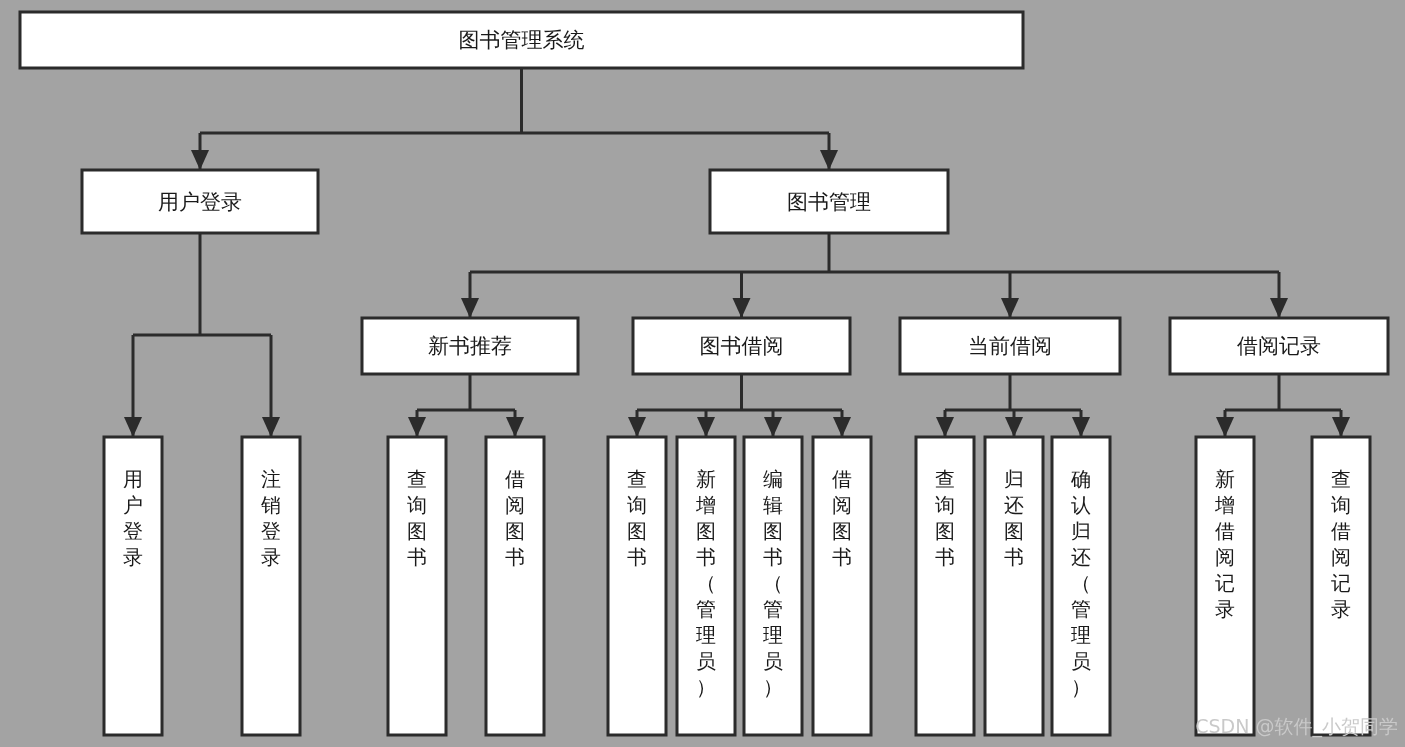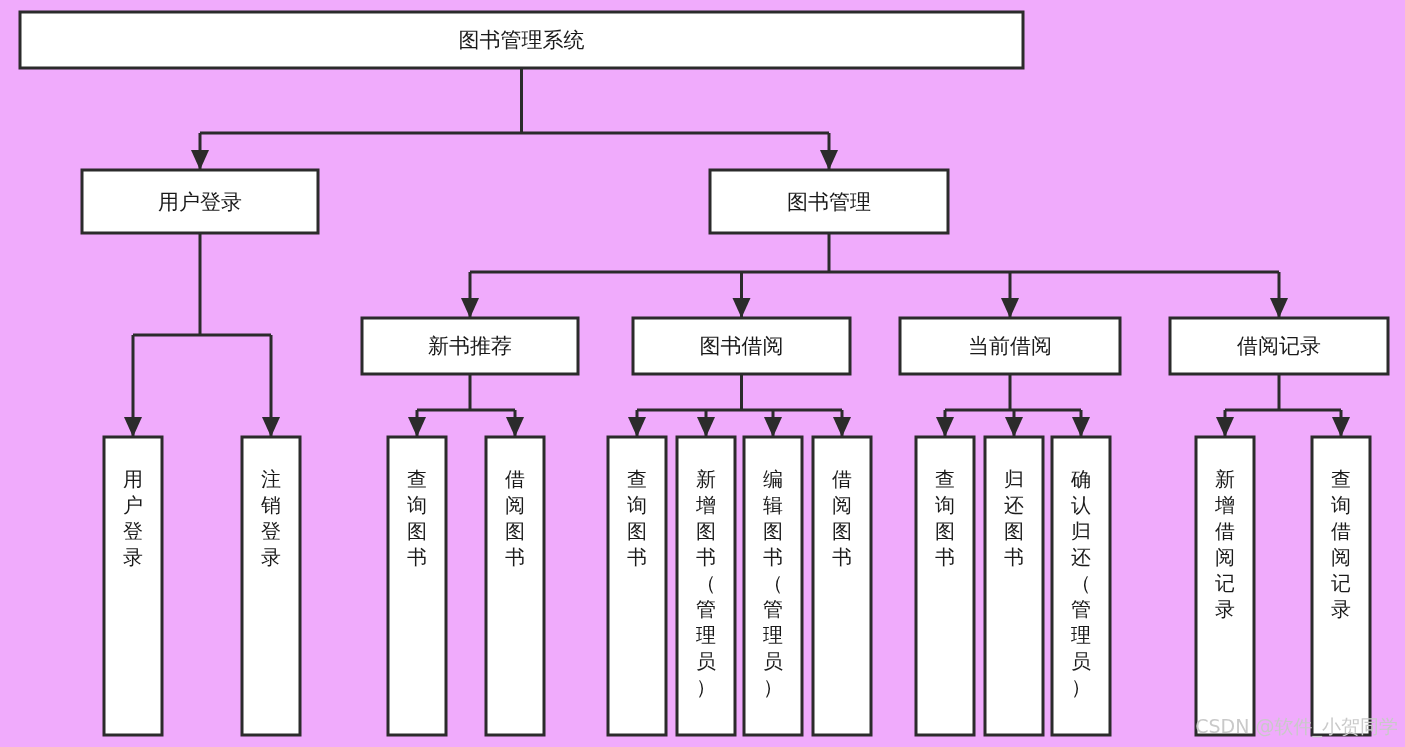--- a/index.html
+++ b/index.html
@@ -7,21 +7,21 @@
     padding: 0;
     background: #ffffff;
   }
   body {
     font-family: "DejaVu Sans", "Liberation Sans", sans-serif;
   }
   #diagram-root {
     position: relative;
     width: 1405px;
     height: 747px;
-    background: #f0abfc;
+    background: #a3a3a3;
     overflow: hidden;
   }
   svg.diagram-canvas {
     position: absolute;
     left: 0;
     top: 0;
     width: 1405px;
     height: 747px;
   }
   .node-box {

